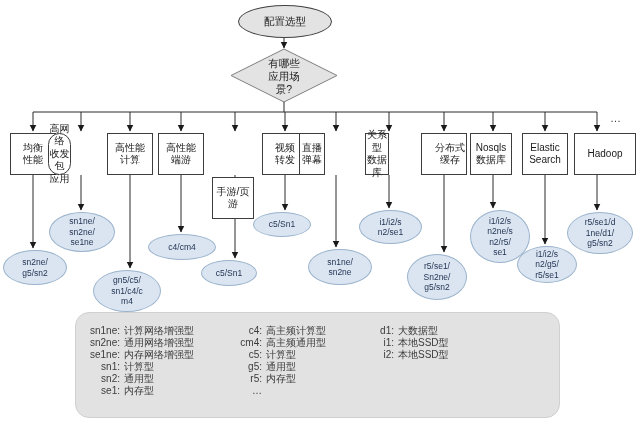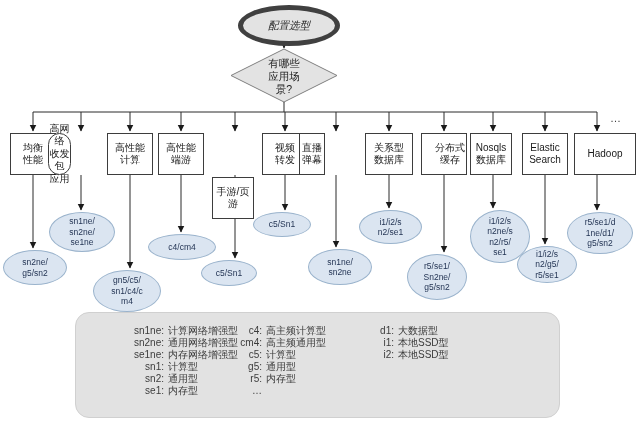--- a/index.html
+++ b/index.html
@@ -2,23 +2,23 @@
 <html><head>
 <meta charset="utf-8">
 <style>
   html,body { margin:0; padding:0; background:#ffffff; }
   body { font-family:"Liberation Sans","DejaVu Sans",sans-serif; }
   #canvas { position:relative; width:640px; height:429px; background:#ffffff; overflow:hidden; }
   svg.underlay { position:absolute; left:0; top:0; width:640px; height:429px; pointer-events:none; }
   svg.underlay line { stroke:#2b2b2b; stroke-width:1; }
   .start-oval {
     position:absolute; left:238px; top:5px; width:92px; height:31px;
-    background:#e3e3e3; border:5px solid #404040; border-radius:50%;
+    background:#e3e3e3; border:1px solid #404040; border-radius:50%;
     display:flex; align-items:center; justify-content:center;
-    font-size:10.5px; color:#1a1a1a;font-style:italic;
+    font-size:10.5px; color:#1a1a1a;
   }
   .decision-label {
     position:absolute; left:242px; top:56px; width:84px; height:40px;
     display:flex; align-items:center; justify-content:center; text-align:center;
     font-size:10.5px; line-height:13px; color:#1a1a1a; white-space:pre-line;
   }
   .box {
     position:absolute; top:133px; height:42px; box-sizing:border-box;
     background:#ffffff; border:1px solid #3d3d3d;
     display:flex; align-items:center; justify-content:center; text-align:center;
@@ -29,21 +29,21 @@
     background:#dbe5f1; border:1px solid #9ab3cc; border-radius:50%;
     display:flex; align-items:center; justify-content:center; text-align:center;
     font-size:8.5px; line-height:10.5px; color:#1f3050; white-space:pre-line;
   }
   .ellipsis { position:absolute; font-size:11px; color:#3d3d3d; letter-spacing:1px; }
   .legend {
     position:absolute; left:75px; top:312px; width:485px; height:106px; box-sizing:border-box;
     background:#e2e2e2; border:1px solid #d0d0d0; border-radius:14px;
   }
   .lcol { position:absolute; top:12px; }
-  .lcol-1 { left:6px;margin-left:44px; }
+  .lcol-1 { left:6px; }
   .lcol-2 { left:150px; }
   .lcol-3 { left:278px; }
   .lrow { display:flex; font-size:10px; line-height:12px; color:#3c3c3c; }
   .lcode { display:inline-block; text-align:right; }
   .lcol-1 .lcode { width:38px; }
   .lcol-2 .lcode { width:36px; }
   .lcol-3 .lcode { width:40px; }
   .ldesc { margin-left:4px; }
 </style>
 </head>
@@ -108,21 +108,21 @@
   <div class="box" style="left:107px;width:46px;">高性能
 计算</div>
   <div class="box" style="left:158px;width:46px;">高性能
 端游</div>
   <div class="box" style="left:212px;width:42px;margin-top:44px;">手游/页
 游</div>
   <div class="box" style="left:262px;width:46px;">视频
 转发</div>
   <div class="box" style="left:299px;width:26px;">直播
 弹幕</div>
-  <div class="box" style="left:365px;width:48px;">关系型
+  <div class="box" style="left:365px;width:24px;">关系型
 数据库</div>
   <div class="box" style="left:421px;width:46px;padding-left:12px;">分布式
 缓存</div>
   <div class="box" style="left:470px;width:42px;">Nosqls
 数据库</div>
   <div class="box" style="left:522px;width:46px;">Elastic
 Search</div>
   <div class="box" style="left:574px;width:62px;">Hadoop</div>
 
   <div class="ioval" style="left:3px;top:250px;width:64px;height:35px;">sn2ne/

